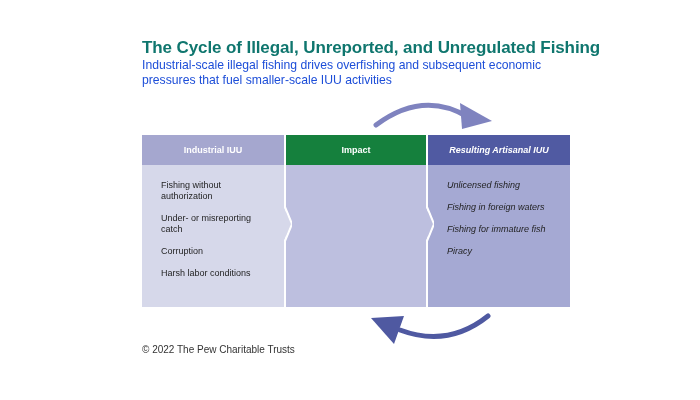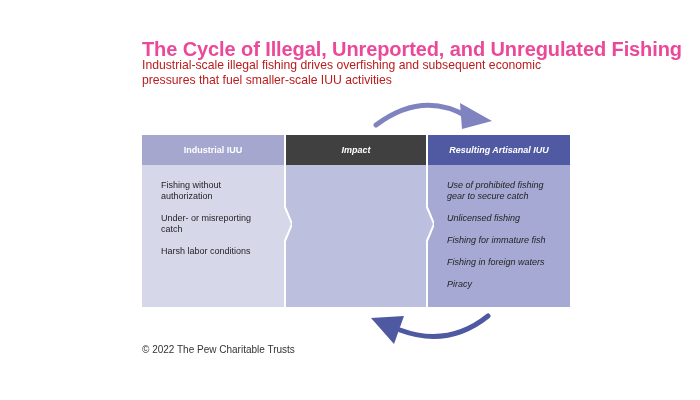--- a/index.html
+++ b/index.html
@@ -4,25 +4,25 @@
   <style>
     html, body { margin: 0; padding: 0; }
     body {
       width: 700px; height: 400px; background: #ffffff;
       position: relative; overflow: hidden;
       font-family: "Liberation Sans", "DejaVu Sans", sans-serif;
       color: #222;
     }
     .title {
       position: absolute; left: 142px; top: 38px;
-      font-size: 20px; font-weight: bold; color: #ec4899; letter-spacing: -0.1px;
+      font-size: 17px; font-weight: bold; color: #0f766e; letter-spacing: -0.1px;
     }
     .subtitle {
       position: absolute; left: 142px; top: 58px; width: 420px;
-      font-size: 12.2px; line-height: 15px; color: #b91c1c;
+      font-size: 12.2px; line-height: 15px; color: #1d4ed8;
     }
     .arrow-top { position: absolute; left: 368px; top: 95px; }
     .arrow-bottom { position: absolute; left: 368px; top: 308px; }
     .panels {
       position: absolute; left: 142px; top: 135px; width: 428px; height: 177px;
     }
     .panel { position: absolute; top: 0; height: 172px; }
     .panel .hdr {
       position: absolute; left: 0; top: 0; right: 0; height: 30px;
       display: flex; align-items: center; justify-content: center;
@@ -30,21 +30,21 @@
     }
     .panel .body {
       position: absolute; left: 0; top: 30px; right: 0; bottom: 0;
     }
     .items { position: absolute; left: 19px; top: 45px; right: 8px; }
     .item { font-size: 9px; line-height: 11px; color: #1f1f1f; margin-bottom: 11px; }
     #p1 { left: 0; width: 142px; }
     #p1 .hdr { background: #a5a7cf; }
     #p1 .body { background: #d6d8ea; }
     #p2 { left: 144px; width: 140px; }
-    #p2 .hdr { background: #404040; font-style: italic; }
+    #p2 .hdr { background: #15803d; }
     #p2 .body { background: #bdbfdf; }
     #p2 .items { left: 19px; }
     #p3 { left: 286px; width: 142px; font-style: italic; }
     #p3 .hdr { background: #505aa2; }
     #p3 .body { background: #a5a9d3; }
     #p3 .items { left: 19px; }
     .chev { position: absolute; top: 30px; }
     .copyright {
       position: absolute; left: 142px; top: 344px;
       font-size: 10px; color: #333;
@@ -61,37 +61,37 @@
   <polygon points="92,8 124,26 94,34" fill="#7f83bf"></polygon>
 </svg>
 
 <div class="panels">
   <div class="panel" id="p1">
     <div class="hdr">Industrial IUU</div>
     <div class="body"></div>
     <div class="items" style="top:45px">
       <div class="item" style="width:85px">Fishing without authorization</div>
       <div class="item" style="width:100px">Under- or misreporting catch</div>
+      <div class="item">Corruption</div>
       <div class="item">Harsh labor conditions</div>
     </div>
   </div>
 
   <div class="panel" id="p2">
     <div class="hdr">Impact</div>
     <div class="body"></div>
   </div>
 
   <div class="panel" id="p3">
     <div class="hdr">Resulting Artisanal IUU</div>
     <div class="body"></div>
     <div class="items" style="top:45px">
-      <div class="item" style="width:105px">Use of prohibited fishing gear to secure catch</div>
       <div class="item">Unlicensed fishing</div>
+      <div class="item">Fishing in foreign waters</div>
       <div class="item">Fishing for immature fish</div>
-      <div class="item">Fishing in foreign waters</div>
       <div class="item">Piracy</div>
     </div>
   </div>
 
   <svg class="chev" style="left:140px" width="10" height="142" viewBox="0 0 10 142">
     <polygon points="0,0 2,0 2,42 9,59 2,76 2,142 0,142" fill="#d6d8ea"></polygon>
     <polyline points="3,0 3,42 10,59 3,76 3,142" fill="none" stroke="#ffffff" stroke-width="2"></polyline>
   </svg>
   <svg class="chev" style="left:282px" width="10" height="142" viewBox="0 0 10 142">
     <polygon points="0,0 2,0 2,42 9,59 2,76 2,142 0,142" fill="#bdbfdf"></polygon>

